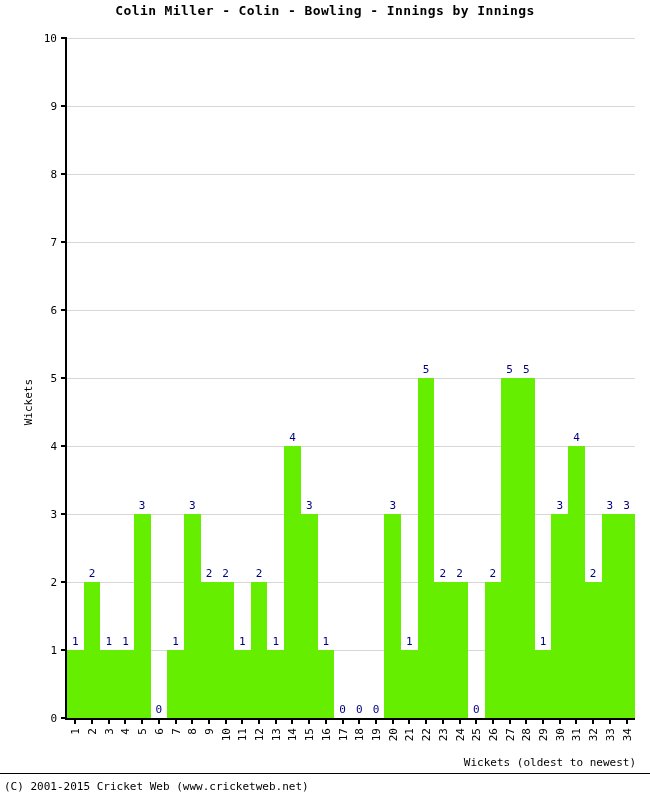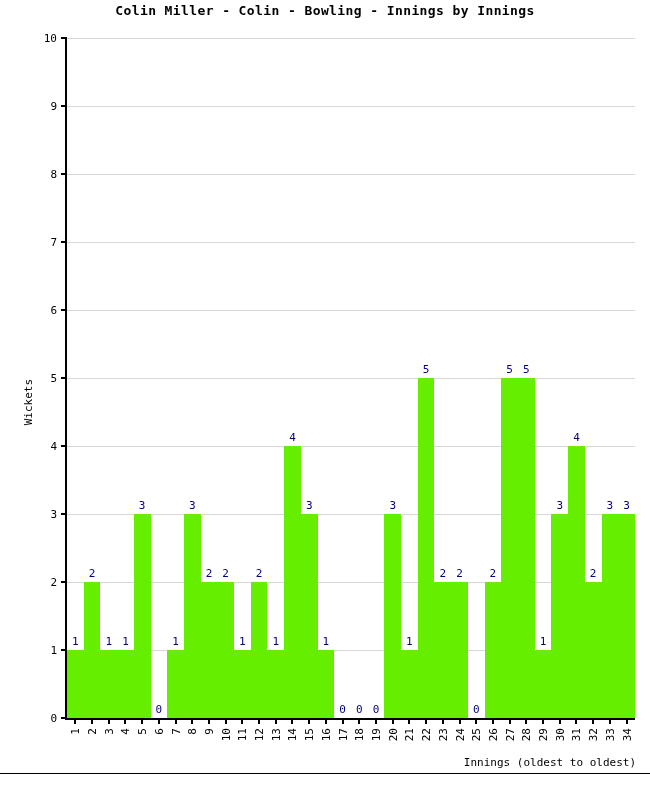--- a/index.html
+++ b/index.html
@@ -404,16 +404,17 @@
         </div>
         <div class="bar-slot">
           <div class="bar-rect" style="height: 30%; background: rgb(102, 238, 0);"></div>
           <div class="bar-value" style="color: rgb(0, 0, 128); bottom: calc(30% + 2px);">3</div>
           <div class="xtick"></div>
           <div class="xlabel-val">34</div>
         </div>
       </div>
   </div>
 
-  <div class="axis-title-x">Innings (oldest to oldest)</div>
+  <div class="axis-title-x">Wickets (oldest to newest)</div>
 
   <div class="footer-sep"></div>
+  <div class="footer-text">(C) 2001-2015 Cricket Web (www.cricketweb.net)</div>
 </div>
 
 </body></html>

